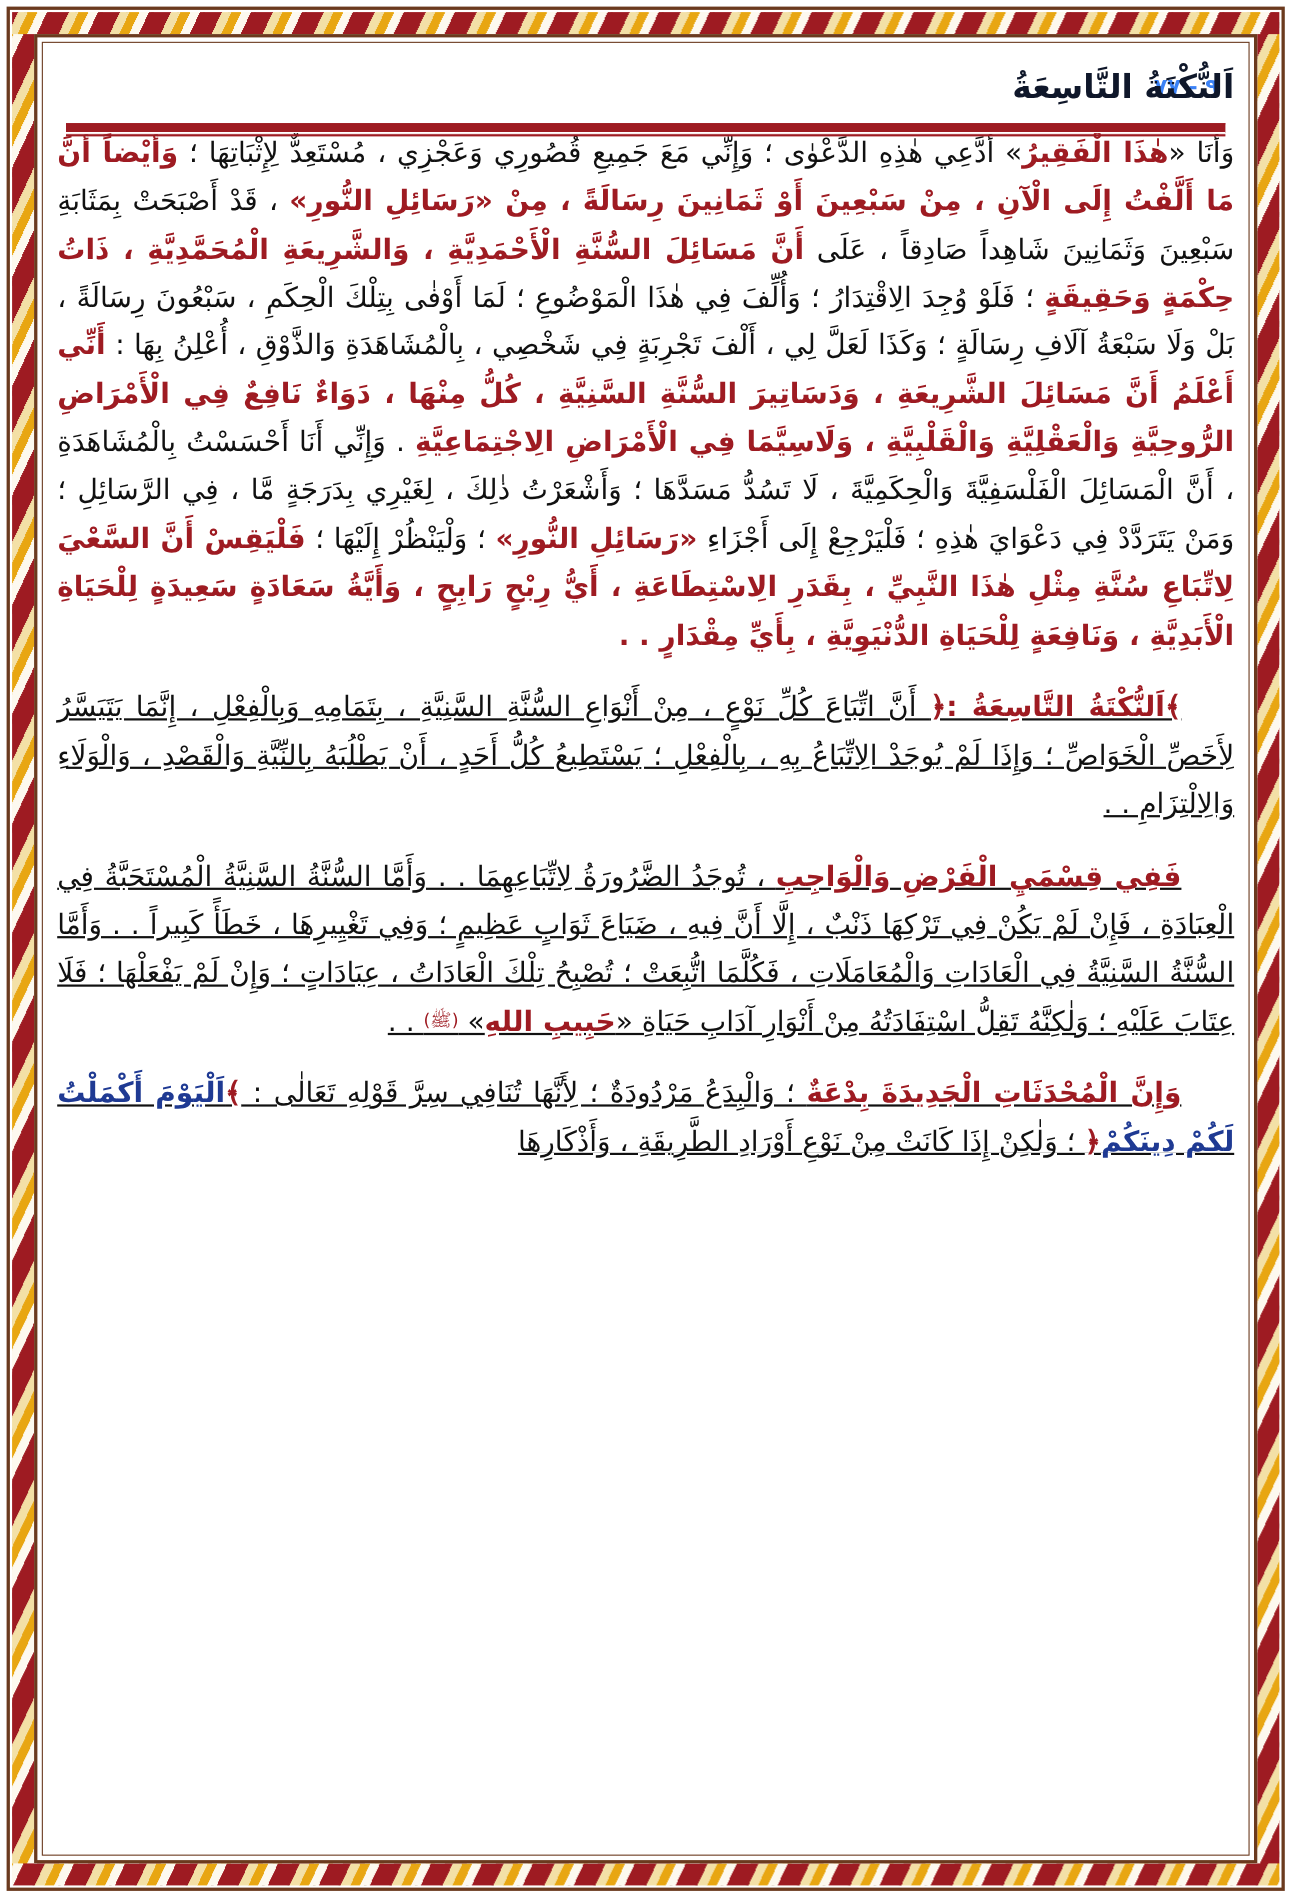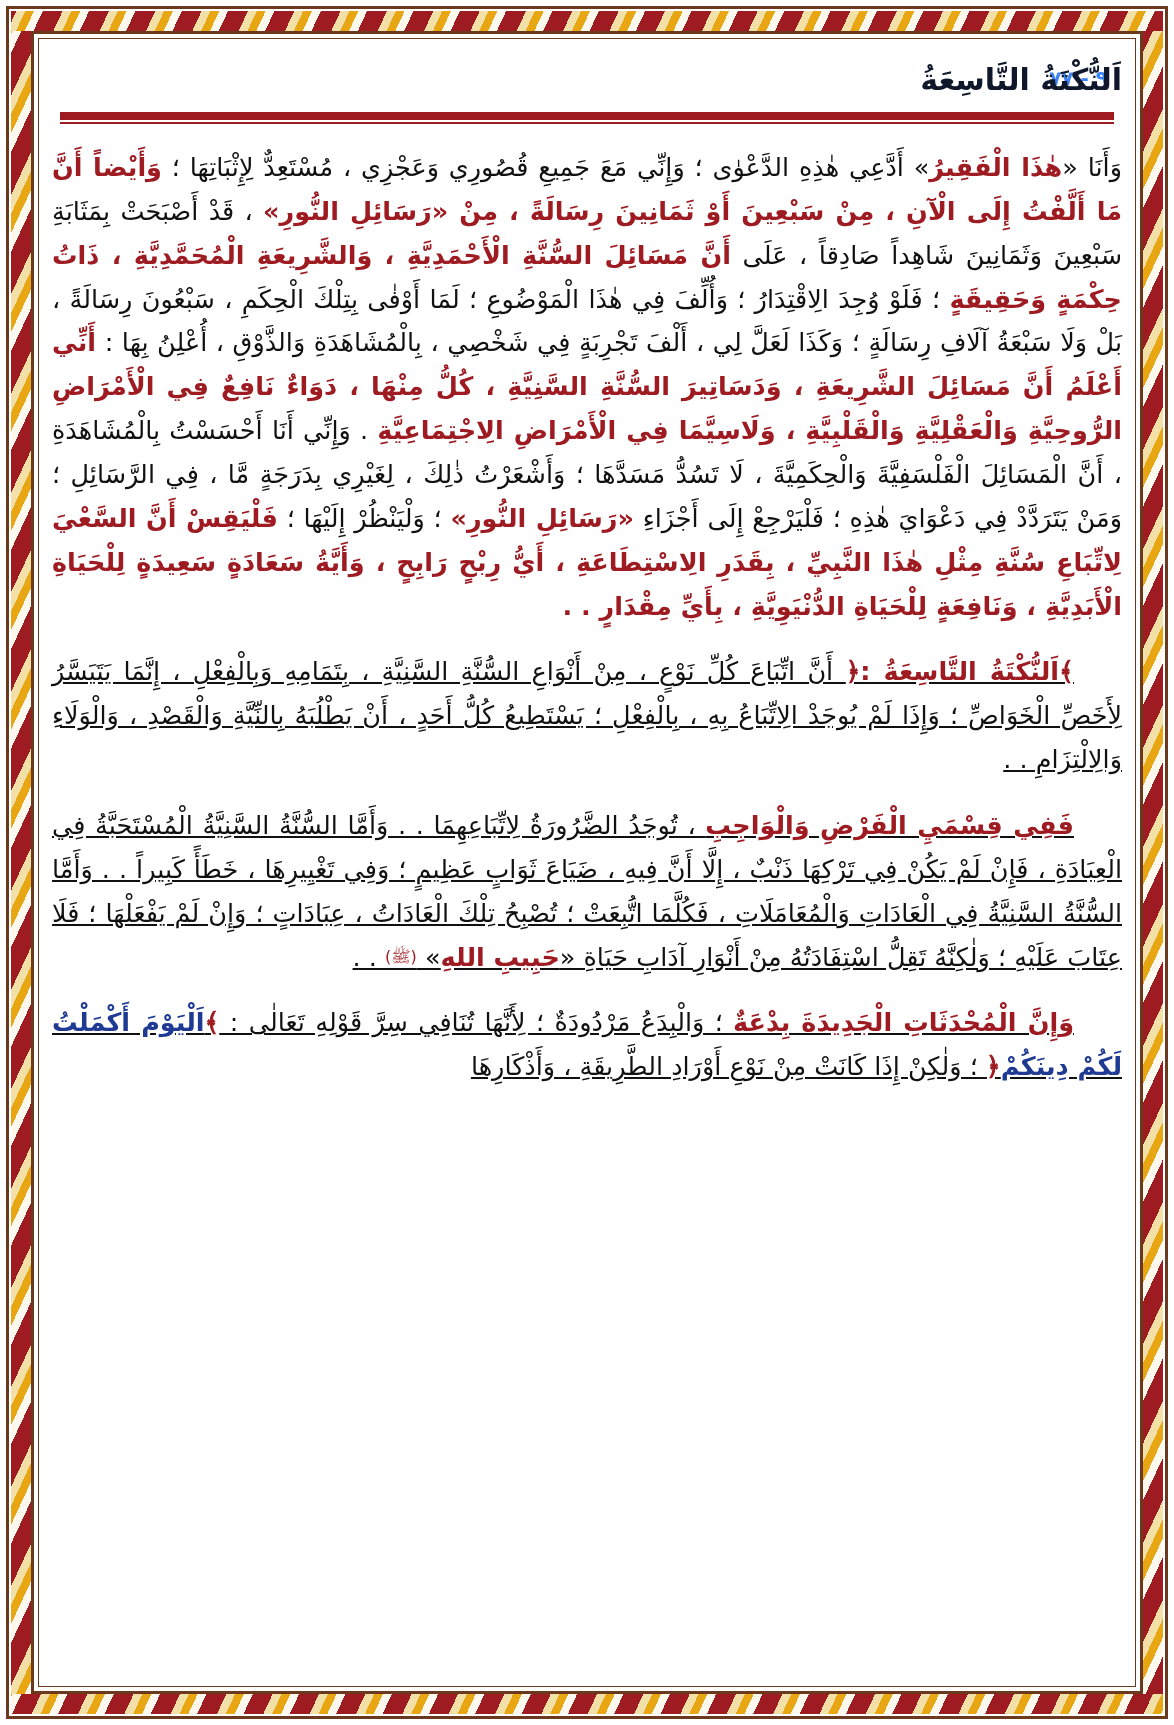--- a/index.html
+++ b/index.html
@@ -107,21 +107,20 @@
     content: "";
     position: absolute;
     left: 0; right: 0;
     top: 9px;
     height: 2px;
     background: #9e1b22;
   }
 
   
   .body-text {
-    margin-top: 28px;
     font-size: 25.5px;
     line-height: 1.72;
     color: #111111;
     text-align: justify;
     text-justify: inter-word;
   }
   .para {
     margin: 0 0 22px 0;
     text-align: justify;
   }

